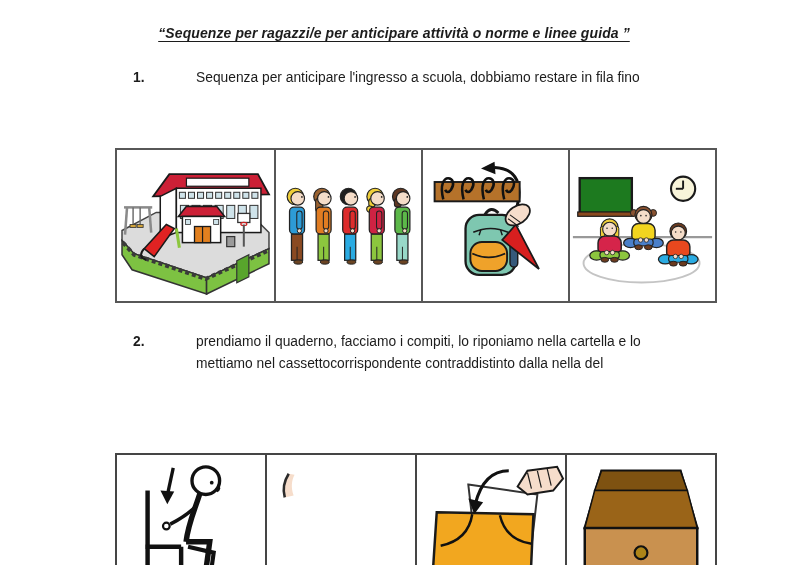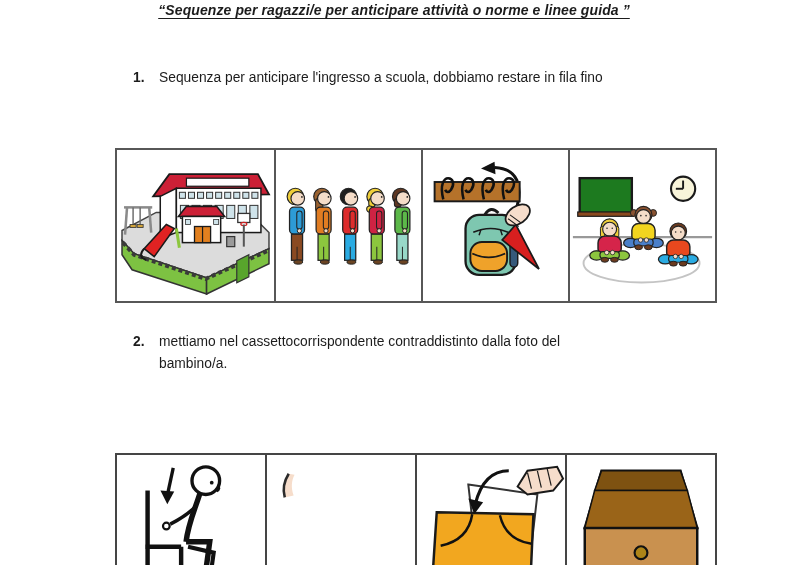--- a/index.html
+++ b/index.html
@@ -1,23 +1,23 @@
 <!DOCTYPE html>
 <html><head>
 <meta charset="utf-8">
 <style>
   html,body{margin:0;padding:0;background:#fff;}
   .page{position:relative;width:788px;height:565px;background:#ffffff;overflow:hidden;
         font-family:"Liberation Sans",sans-serif;color:#1c1c1c;}
-  .title{position:absolute;top:2px;left:0;width:100%;box-sizing:border-box;
+  .title{position:absolute;top:25px;left:0;width:100%;box-sizing:border-box;
          text-align:center;font-size:14px;font-weight:bold;font-style:italic;
          text-decoration:underline;text-underline-offset:3px;letter-spacing:0.1px;}
   .item{position:absolute;left:133px;display:flex;font-size:13.8px;line-height:21.5px;}
   .item .num{font-weight:bold;width:26px;flex:none;}
-  .item .lines div{white-space:nowrap;}
+  .item .lines div{white-space:nowrap;margin-left:37px;}
   .ptable{position:absolute;left:115px;width:602px;display:flex;box-sizing:border-box;
           background:#fff;border:2.5px solid #575757;}
   .t1{top:148px;height:155px;}
   .t2{top:453px;height:130px;border-color:#454545;}
   .ptable .cell{flex:1 1 0;border-right:2.5px solid #575757;position:relative;overflow:hidden;}
   .t2 .cell{border-right-color:#454545;}
   .ptable .cell:last-child{border-right:none;}
   .t1 .cell-wide{flex:0 0 157px;}
   .t1 svg{display:block;width:100%;height:100%;}
   .t2 svg{display:block;width:100%;height:148px;}
@@ -231,22 +231,22 @@
           <ellipse cx="107" cy="114.5" rx="4" ry="2.5" fill="#6b3a1e" stroke="#222" stroke-width="1"></ellipse>
           <ellipse cx="117" cy="114.5" rx="4" ry="2.5" fill="#6b3a1e" stroke="#222" stroke-width="1"></ellipse>
         </g>
       </svg>
     </div>
   </div>
 
   <div class="item" style="top:331px">
     <div class="num">2.</div>
     <div class="lines">
-      <div>mettiamo nel cassettocorrispondente contraddistinto dalla foto del</div>
-      <div>bambino/a.</div>
+      <div>prendiamo il quaderno, facciamo i compiti, lo riponiamo nella cartella e lo</div>
+      <div>mettiamo nel cassettocorrispondente contraddistinto dalla nella del</div>
     </div>
   </div>
 
   <div class="ptable t2">
 
     <div class="cell" title="sitting down on a chair">
       <svg viewBox="0 0 150 150" preserveAspectRatio="xMidYMin meet">
         <line x1="31" y1="36" x2="31" y2="145" stroke="#111" stroke-width="4.5"></line>
         <line x1="29" y1="93" x2="65" y2="93" stroke="#111" stroke-width="4.5"></line>
         <line x1="65" y1="93" x2="65" y2="145" stroke="#111" stroke-width="4.5"></line>

